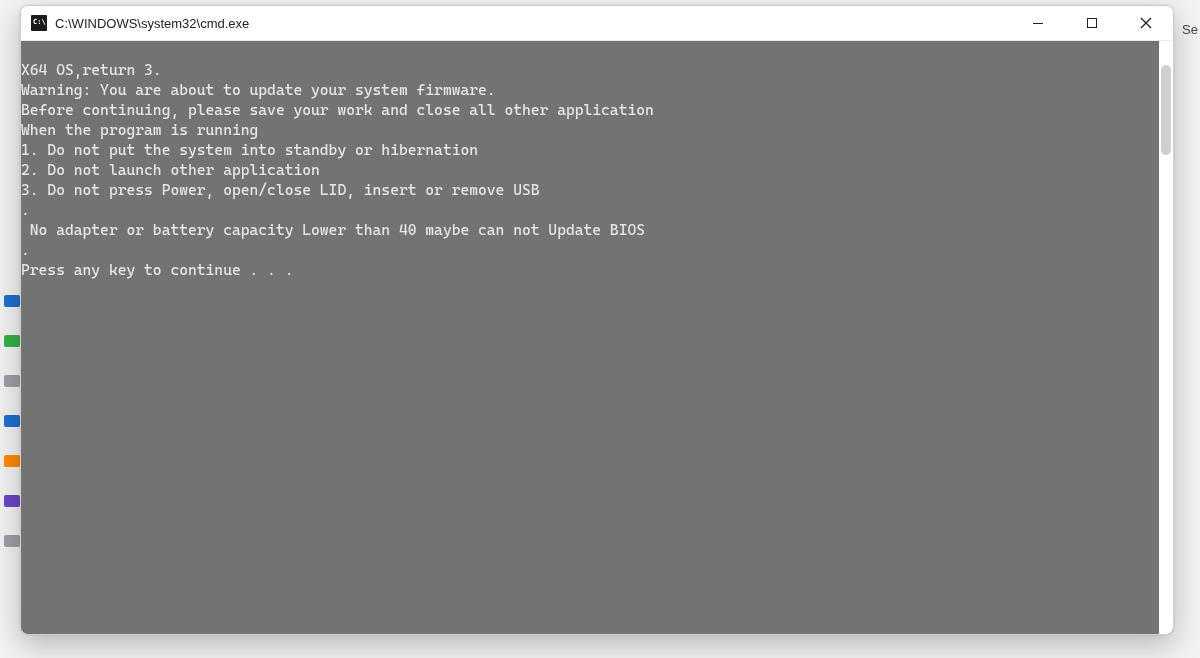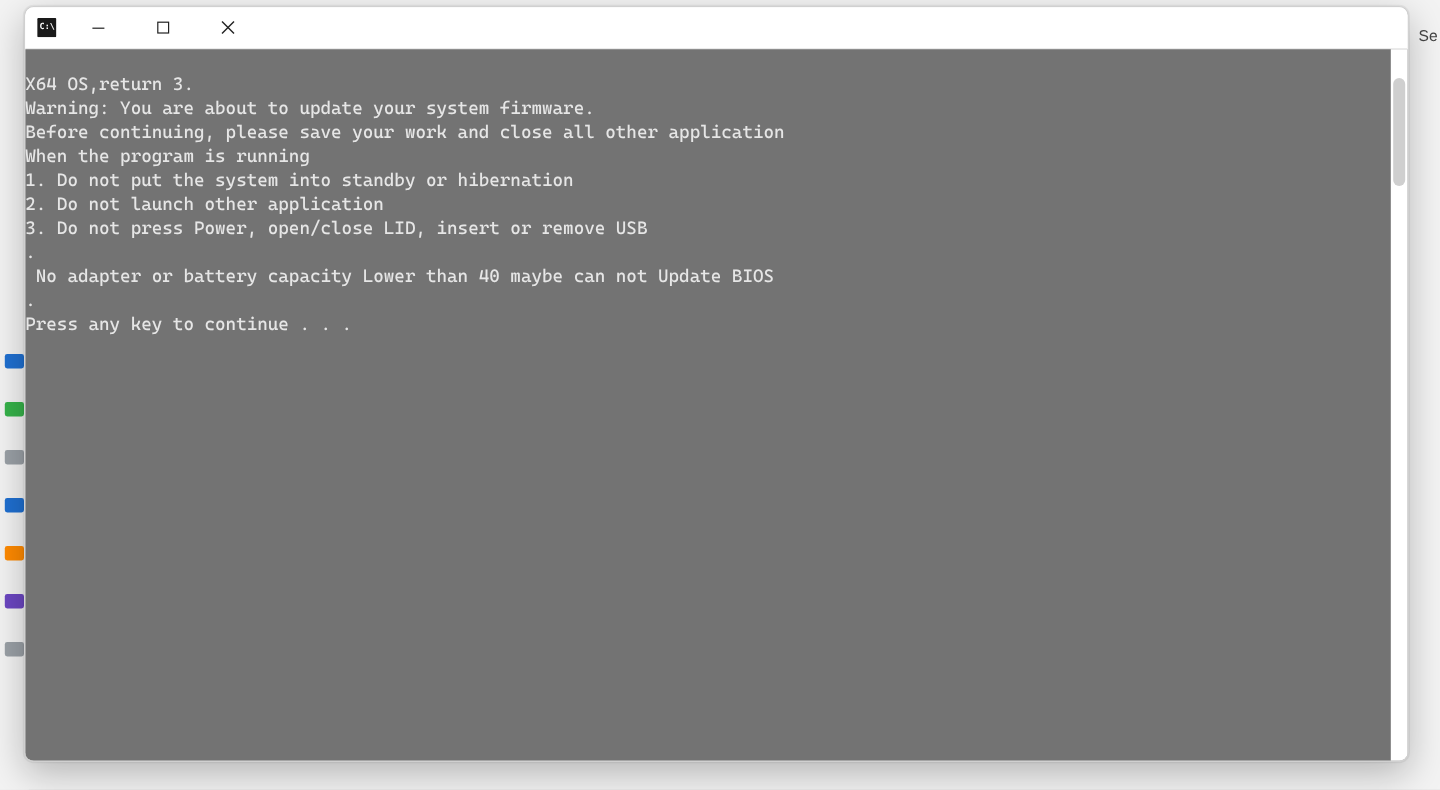--- a/index.html
+++ b/index.html
@@ -149,20 +149,21 @@
 
 <div class="cmd-window">
 
   <div class="titlebar">
     <span class="app-icon">
       <svg viewBox="0 0 16 16" width="16" height="16">
         <rect class="cmd-ico-bg" x="0" y="0" width="16" height="16" rx="1"></rect>
         <text class="cmd-ico-txt" x="2" y="9">C:\</text>
       </svg>
     </span>
+    <span class="title-text">C:\WINDOWS\system32\cmd.exe</span>
 
     <div class="win-controls">
       <div class="win-btn" title="minimize">
         <svg width="12" height="12" viewBox="0 0 12 12">
           <rect x="1" y="6" width="10" height="1" fill="currentColor"></rect>
         </svg>
       </div>
       <div class="win-btn" title="maximize">
         <svg width="12" height="12" viewBox="0 0 12 12">
           <rect x="1.5" y="1.5" width="9" height="9" fill="none" stroke="currentColor" stroke-width="1"></rect>

